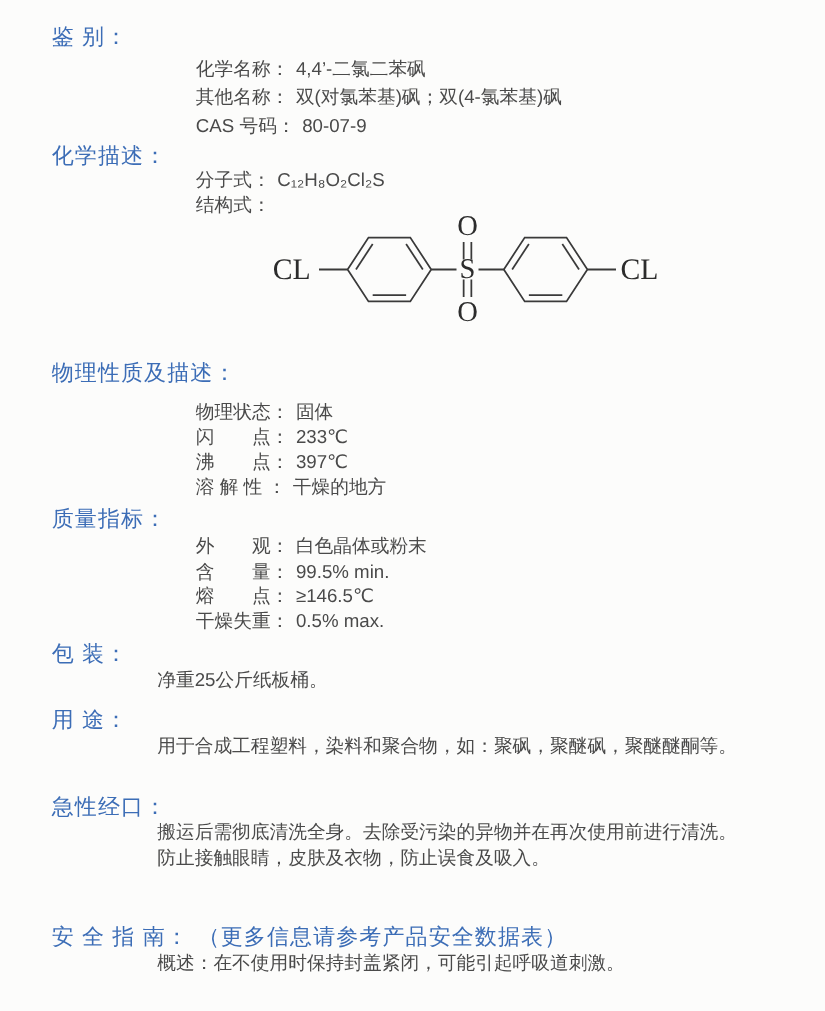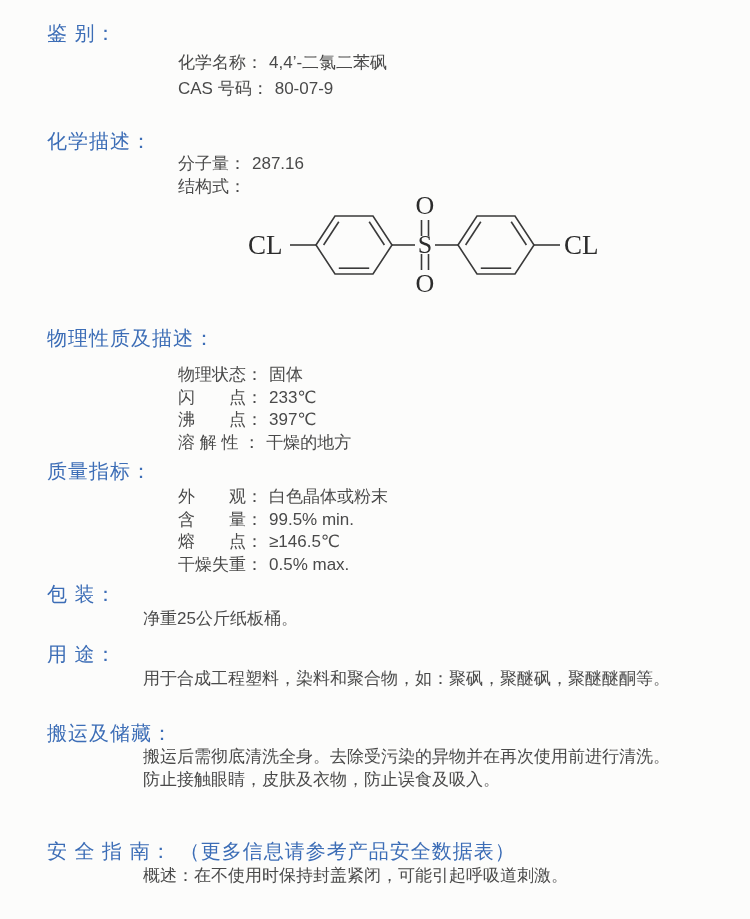--- a/index.html
+++ b/index.html
@@ -54,30 +54,33 @@
 
 <div class="page">
 
   <section class="sec" style="top:20px">
     <h2 class="heading">鉴 别：</h2>
     <div class="content fs17 lh26" style="left:178px; top:30px">
       <div class="row">
         <span class="lbl">化学名称：</span><span class="val">4,4’-二氯二苯砜</span>
       </div>
       <div class="row">
+        <span class="lbl">其他名称：</span><span class="val">双(对氯苯基)砜；双(4-氯苯基)砜</span>
+      </div>
+      <div class="row">
         <span class="lbl">CAS 号码：</span><span class="val">80-07-9</span>
       </div>
     </div>
   </section>
 
   <section class="sec" style="top:128px">
     <h2 class="heading">化学描述：</h2>
     <div class="content fs17 lh22" style="left:178px; top:25px">
       <div class="row">
-        <span class="lbl">分子量：</span><span class="val">287.16</span>
+        <span class="lbl">分子式：</span><span class="val">C₁₂H₈O₂Cl₂S</span>
       </div>
       <div class="row">
         <span class="lbl">结构式：</span><span class="val"></span>
       </div>
     </div>
 
     <div class="structure">
       <svg width="380" height="114" viewBox="0 0 380 114">
         <g stroke="#3a3a3a" stroke-width="1.6" fill="none">
 
@@ -158,21 +161,21 @@
   </section>
 
   <section class="sec" style="top:641px">
     <h2 class="heading">用 途：</h2>
     <div class="content fs17 lh22" style="left:143px; top:27px">
       <div class="line">用于合成工程塑料，染料和聚合物，如：聚砜，聚醚砜，聚醚醚酮等。</div>
     </div>
   </section>
 
   <section class="sec" style="top:720px">
-    <h2 class="heading">搬运及储藏：</h2>
+    <h2 class="heading">急性经口：</h2>
     <div class="content fs17 lh22" style="left:143px; top:26px">
       <div class="line">搬运后需彻底清洗全身。去除受污染的异物并在再次使用前进行清洗。</div>
       <div class="line">防止接触眼睛，皮肤及衣物，防止误食及吸入。</div>
     </div>
   </section>
 
   <section class="sec" style="top:838px">
     <h2 class="heading">
       <span>安 全 指 南：</span><span class="note">（更多信息请参考产品安全数据表）</span>
     </h2>

